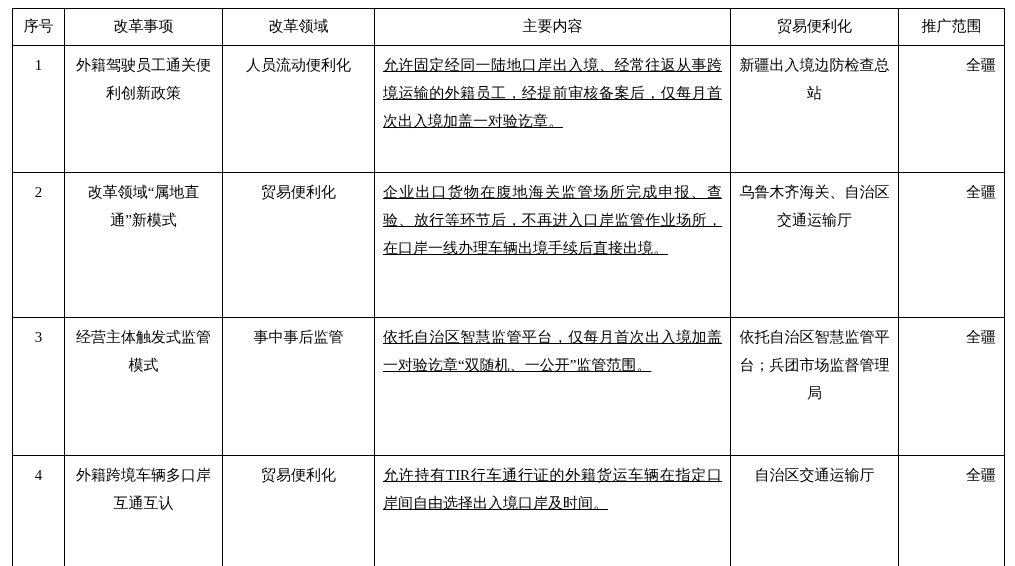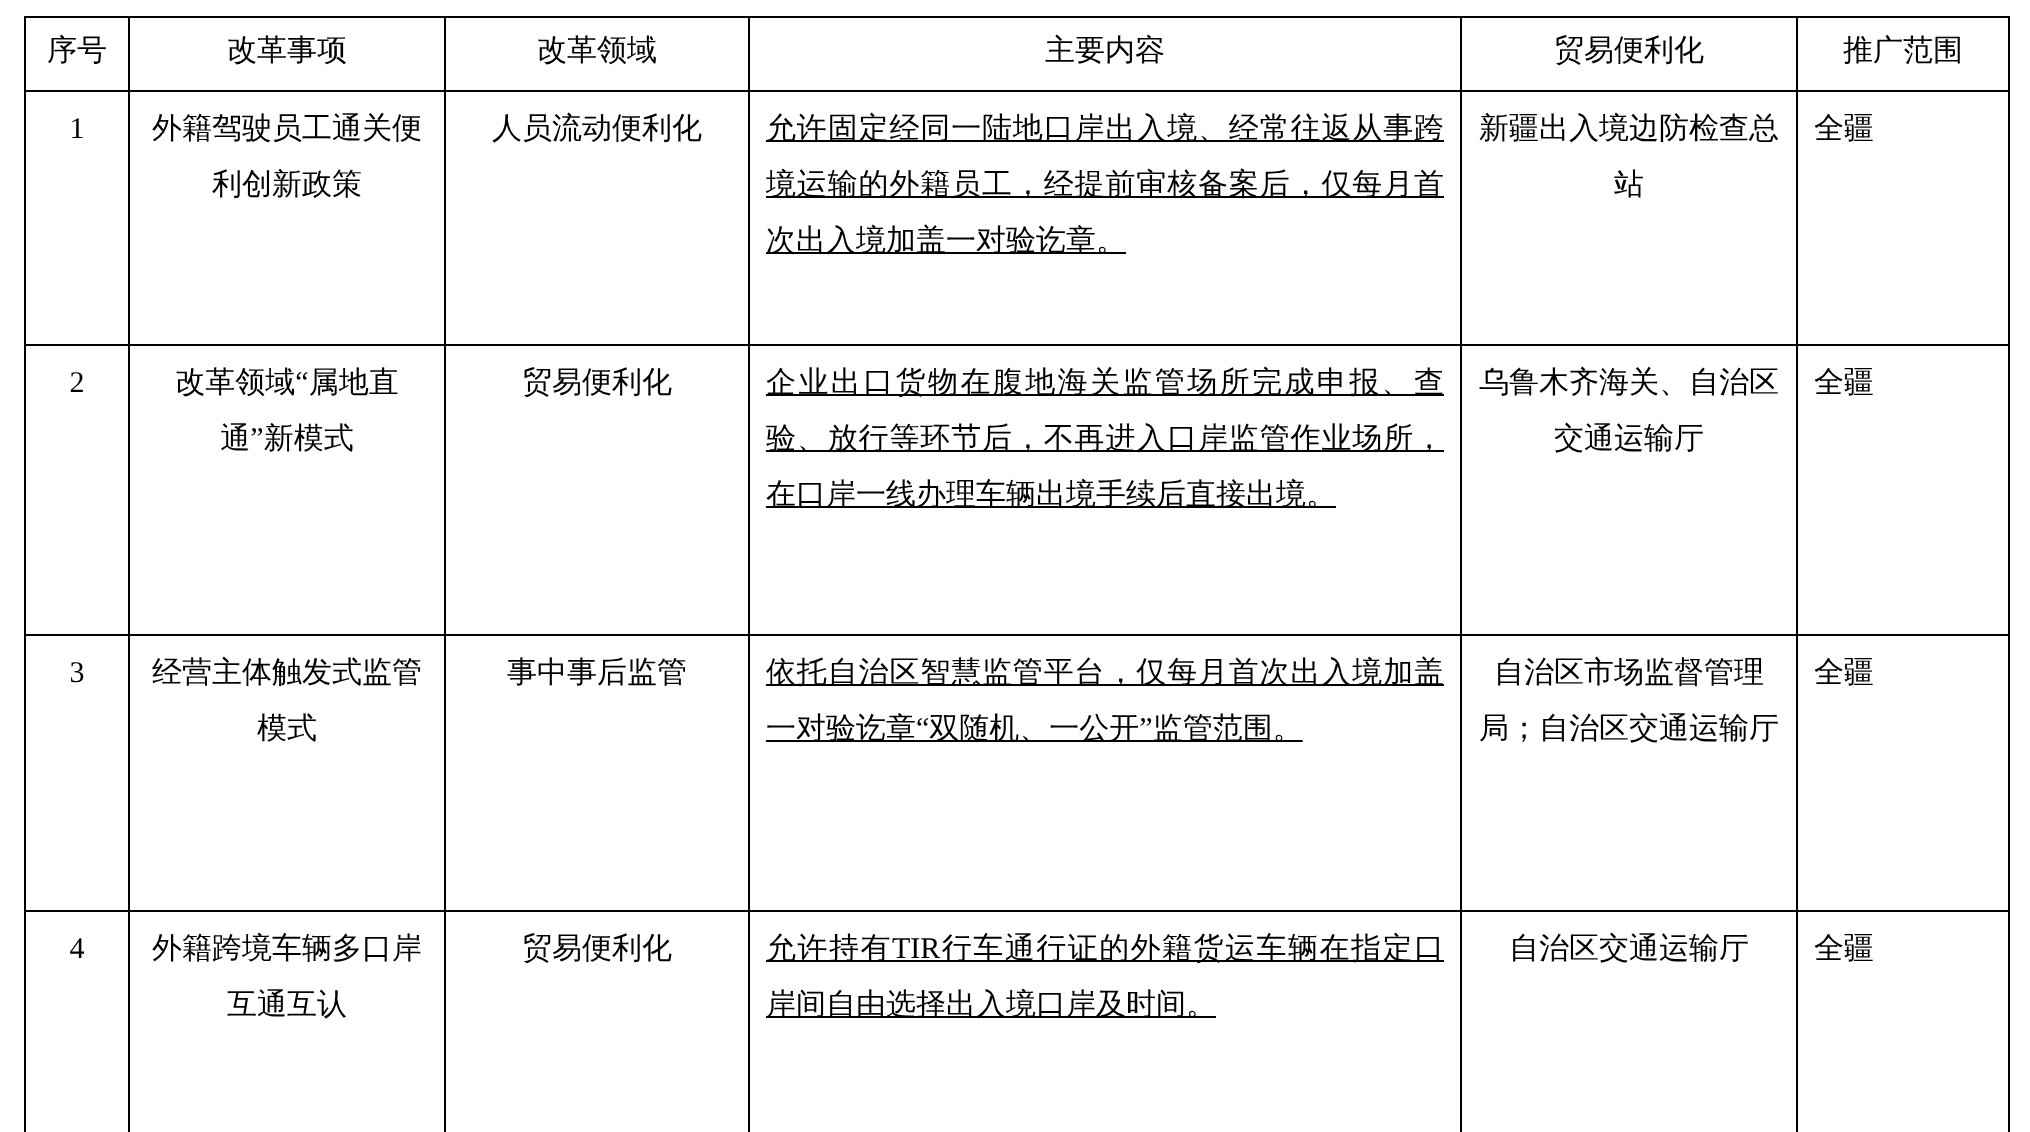--- a/index.html
+++ b/index.html
@@ -61,21 +61,21 @@
     font-family: Liberation Serif, serif;
   }
   td.cell-content {
     text-align: justify;
     text-justify: inter-ideograph;
     padding-left: 9px;
     padding-right: 9px;
     text-decoration: underline;
   }
   td.cell-scope {
-    text-align: left;
+    text-align: right;
     padding-top: 8px;
   }
   
   tr[data-row="0"] td { height: 112px; }
   tr[data-row="1"] td { height: 130px; }
   tr[data-row="2"] td { height: 123px; }
   tr[data-row="3"] td { height: 118px; }
 </style>
 </head>
 <body>
@@ -115,21 +115,21 @@
         <td class="cell-field">贸易便利化</td>
         <td class="cell-content">企业出口货物在腹地海关监管场所完成申报、查验、放行等环节后，不再进入口岸监管作业场所，在口岸一线办理车辆出境手续后直接出境。</td>
         <td class="cell-dept">乌鲁木齐海关、自治区交通运输厅</td>
         <td class="cell-scope">全疆</td>
       </tr>
       <tr data-row="2">
         <td class="cell-no">3</td>
         <td class="cell-item">经营主体触发式监管模式</td>
         <td class="cell-field">事中事后监管</td>
         <td class="cell-content">依托自治区智慧监管平台，仅每月首次出入境加盖一对验讫章“双随机、一公开”监管范围。</td>
-        <td class="cell-dept">自治区市场监督管理局；自治区交通运输厅</td>
+        <td class="cell-dept">依托自治区智慧监管平台；兵团市场监督管理局</td>
         <td class="cell-scope">全疆</td>
       </tr>
       <tr data-row="3">
         <td class="cell-no">4</td>
         <td class="cell-item">外籍跨境车辆多口岸互通互认</td>
         <td class="cell-field">贸易便利化</td>
         <td class="cell-content">允许持有TIR行车通行证的外籍货运车辆在指定口岸间自由选择出入境口岸及时间。</td>
         <td class="cell-dept">自治区交通运输厅</td>
         <td class="cell-scope">全疆</td>
       </tr>

